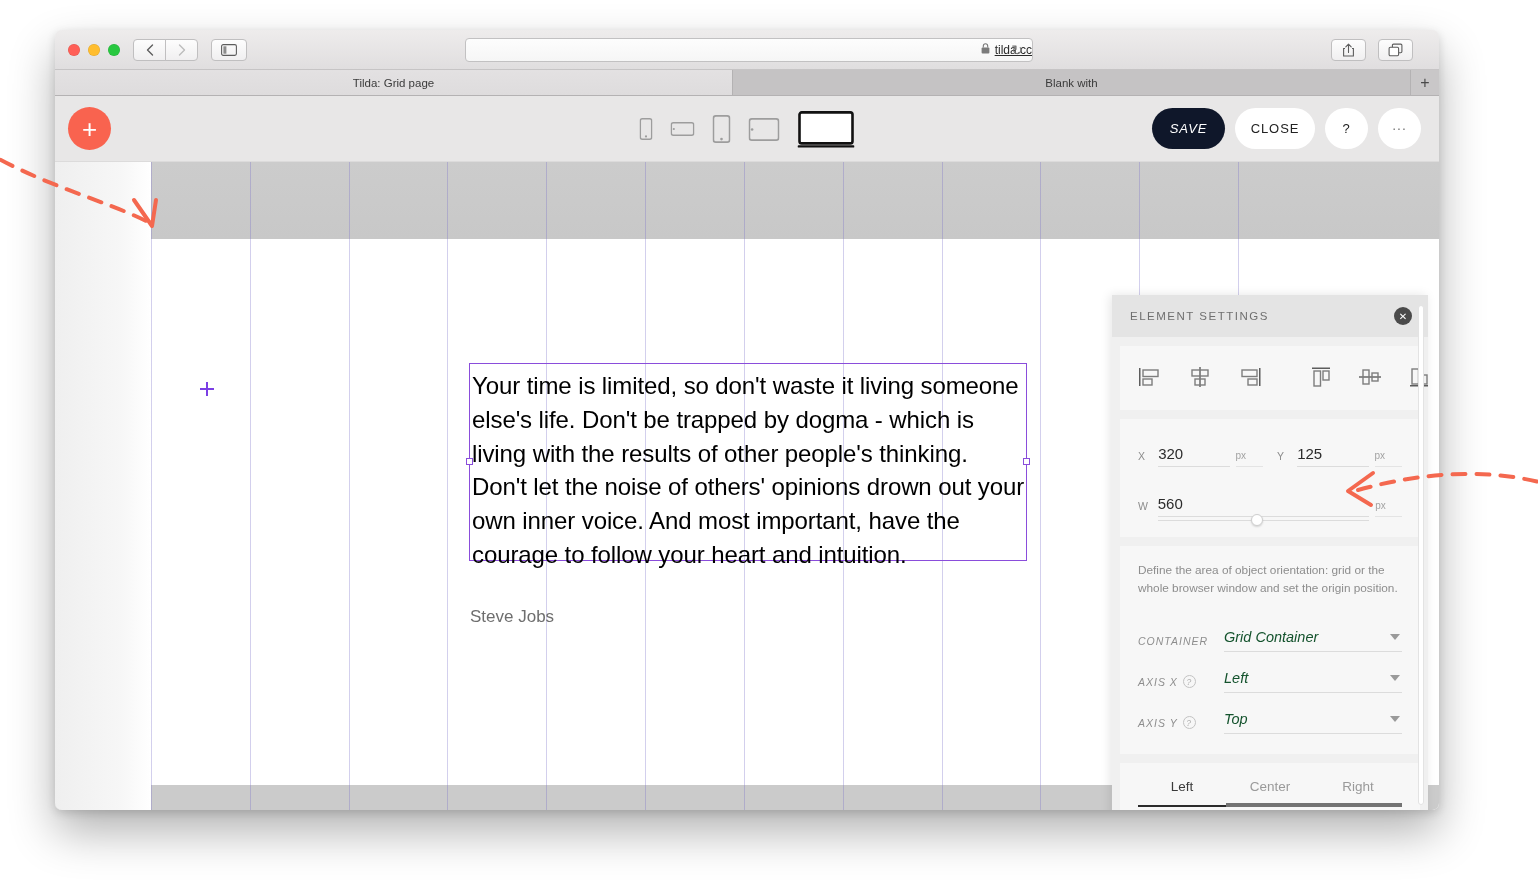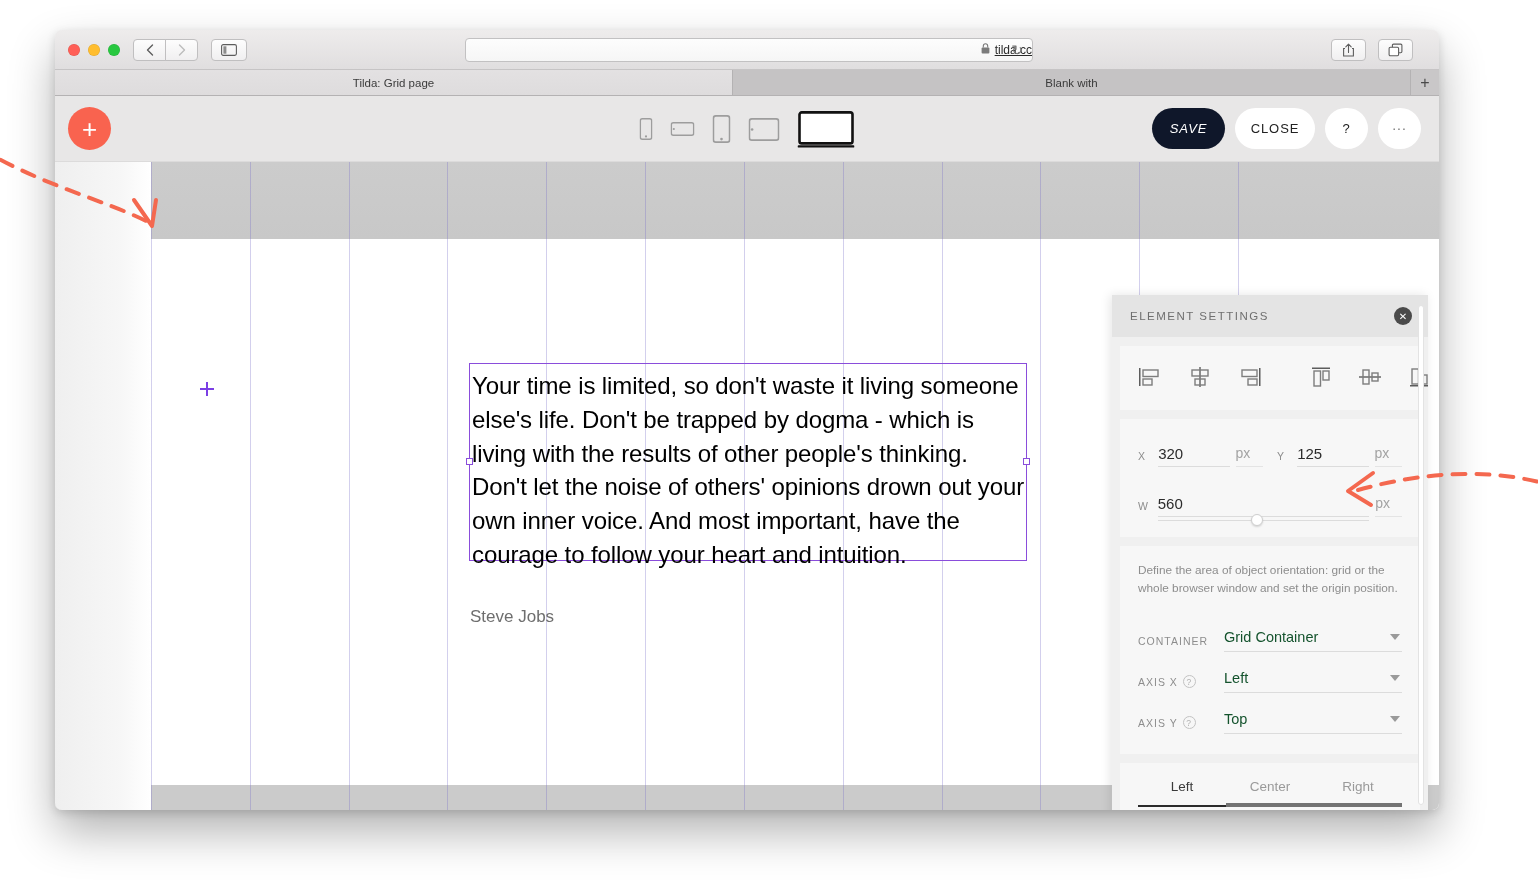--- a/index.html
+++ b/index.html
@@ -232,21 +232,21 @@
   .align-icon { width: 26px; height: 22px; }
 
   .field-row { display:flex; align-items:flex-end; padding: 0 18px; margin-top: 10px; }
   .fld-label { font-size: 10.5px; letter-spacing: 1px; color:#8d8d8d; width: 22px; padding-bottom: 5px; }
   .fld-input {
     font-size: 15px; color:#2c2c2c;
     border-bottom: 1px solid #dcdcdc;
     padding-bottom: 4px;
   }
   .fld-unit {
-    font-size: 14px; color:#a3a3a3;
+    font-size: 10px; color:#a3a3a3;
     border-bottom: 1px solid #e4e4e4;
     padding-bottom: 5px; width: 30px;
     text-align: left; margin-left: 6px;
   }
   #xy-card { padding: 16px 0 20px 0; }
   #slider-wrap { position: relative; width: 236px; }
   #w-slider-track {
     position:absolute; left:0; bottom:-5px; width: 100%; height:1px; background:#dcdcdc;
   }
   #w-slider-thumb {
@@ -254,21 +254,21 @@
     width: 12px; height: 12px; border-radius: 50%;
     background:#fff; border:1px solid #cfcfcf;
     box-shadow: 0 1px 2px rgba(0,0,0,.15);
   }
 
   #container-card { padding: 16px 0 16px 0; }
   #container-desc {
     font-size: 11.8px; line-height: 1.5; color:#8d8d8d;
     padding: 0 18px; margin-bottom: 32px;
   }
-  .select-row { display:flex; align-items:center; padding: 0 18px; margin-bottom: 18px; }
+  .select-row { display:flex; align-items:center; padding: 0 18px; margin-bottom: 18px; font-style: italic; }
   .sel-label { font-size: 10.5px; letter-spacing: 1px; color:#8d8d8d; width: 86px; display:flex; align-items:center; gap:5px; }
   .qmark {
     width: 13px; height: 13px; border-radius:50%;
     border: 1px solid #c3c3c3; color:#b0b0b0;
     font-size: 8.5px; display:inline-flex; align-items:center; justify-content:center;
   }
   .sel-box {
     position: relative; flex: 1;
     border-bottom: 1px solid #dcdcdc;
     padding-bottom: 6px;

